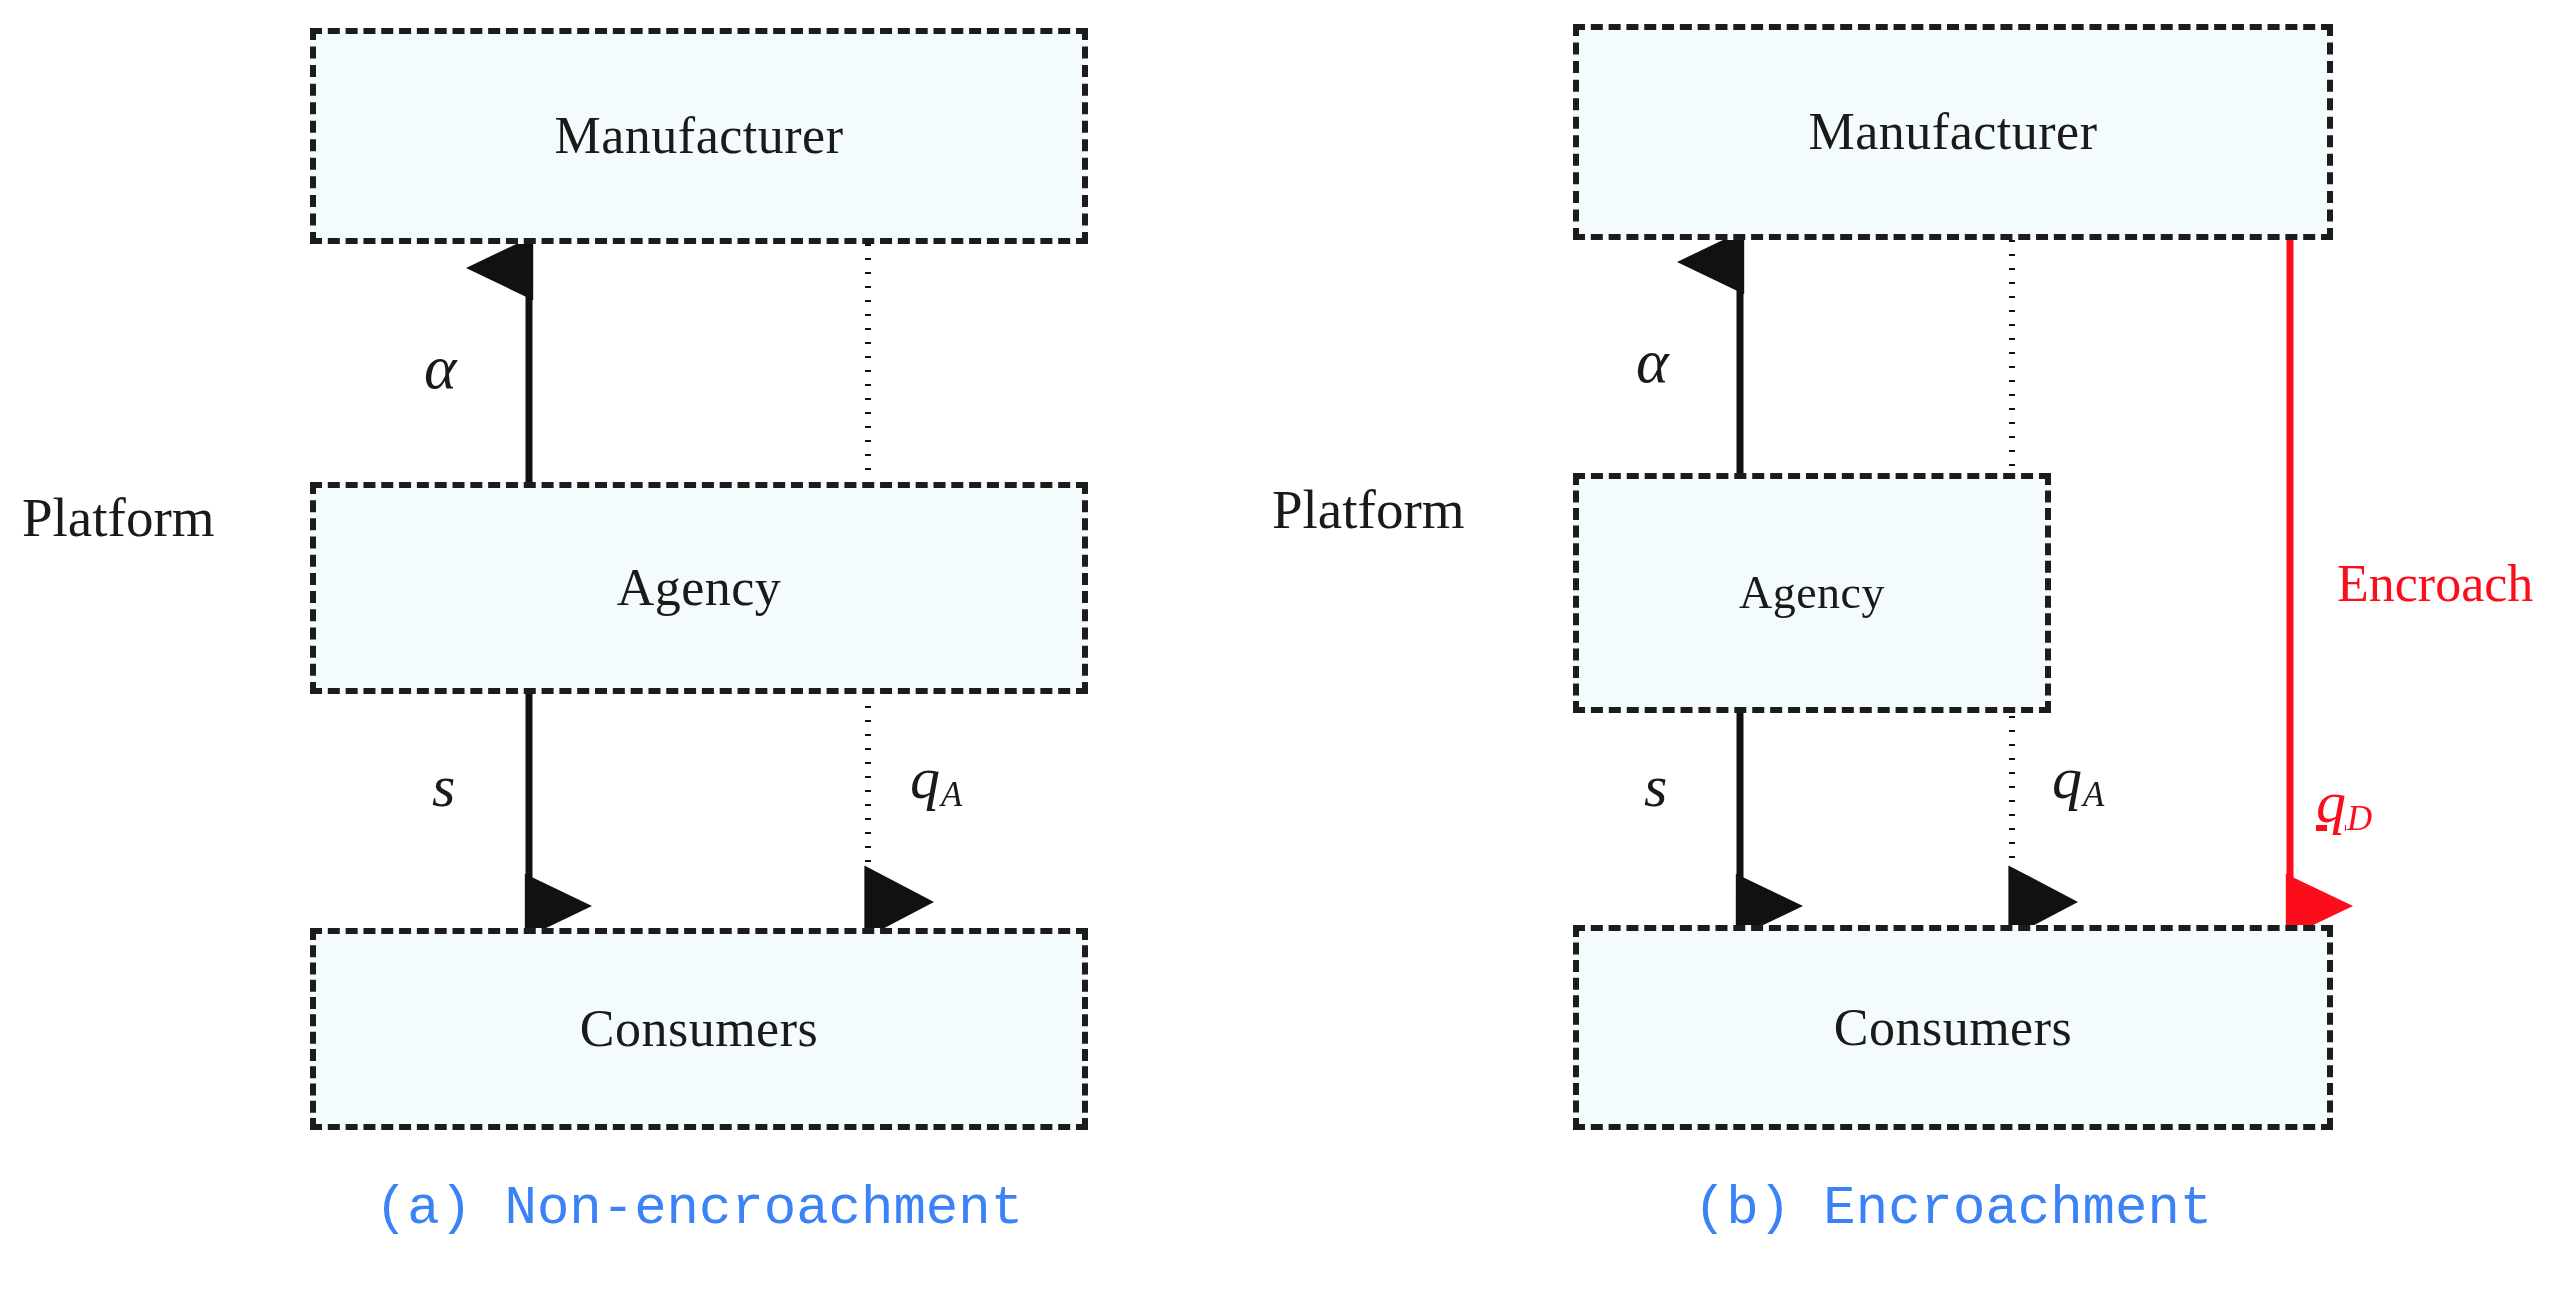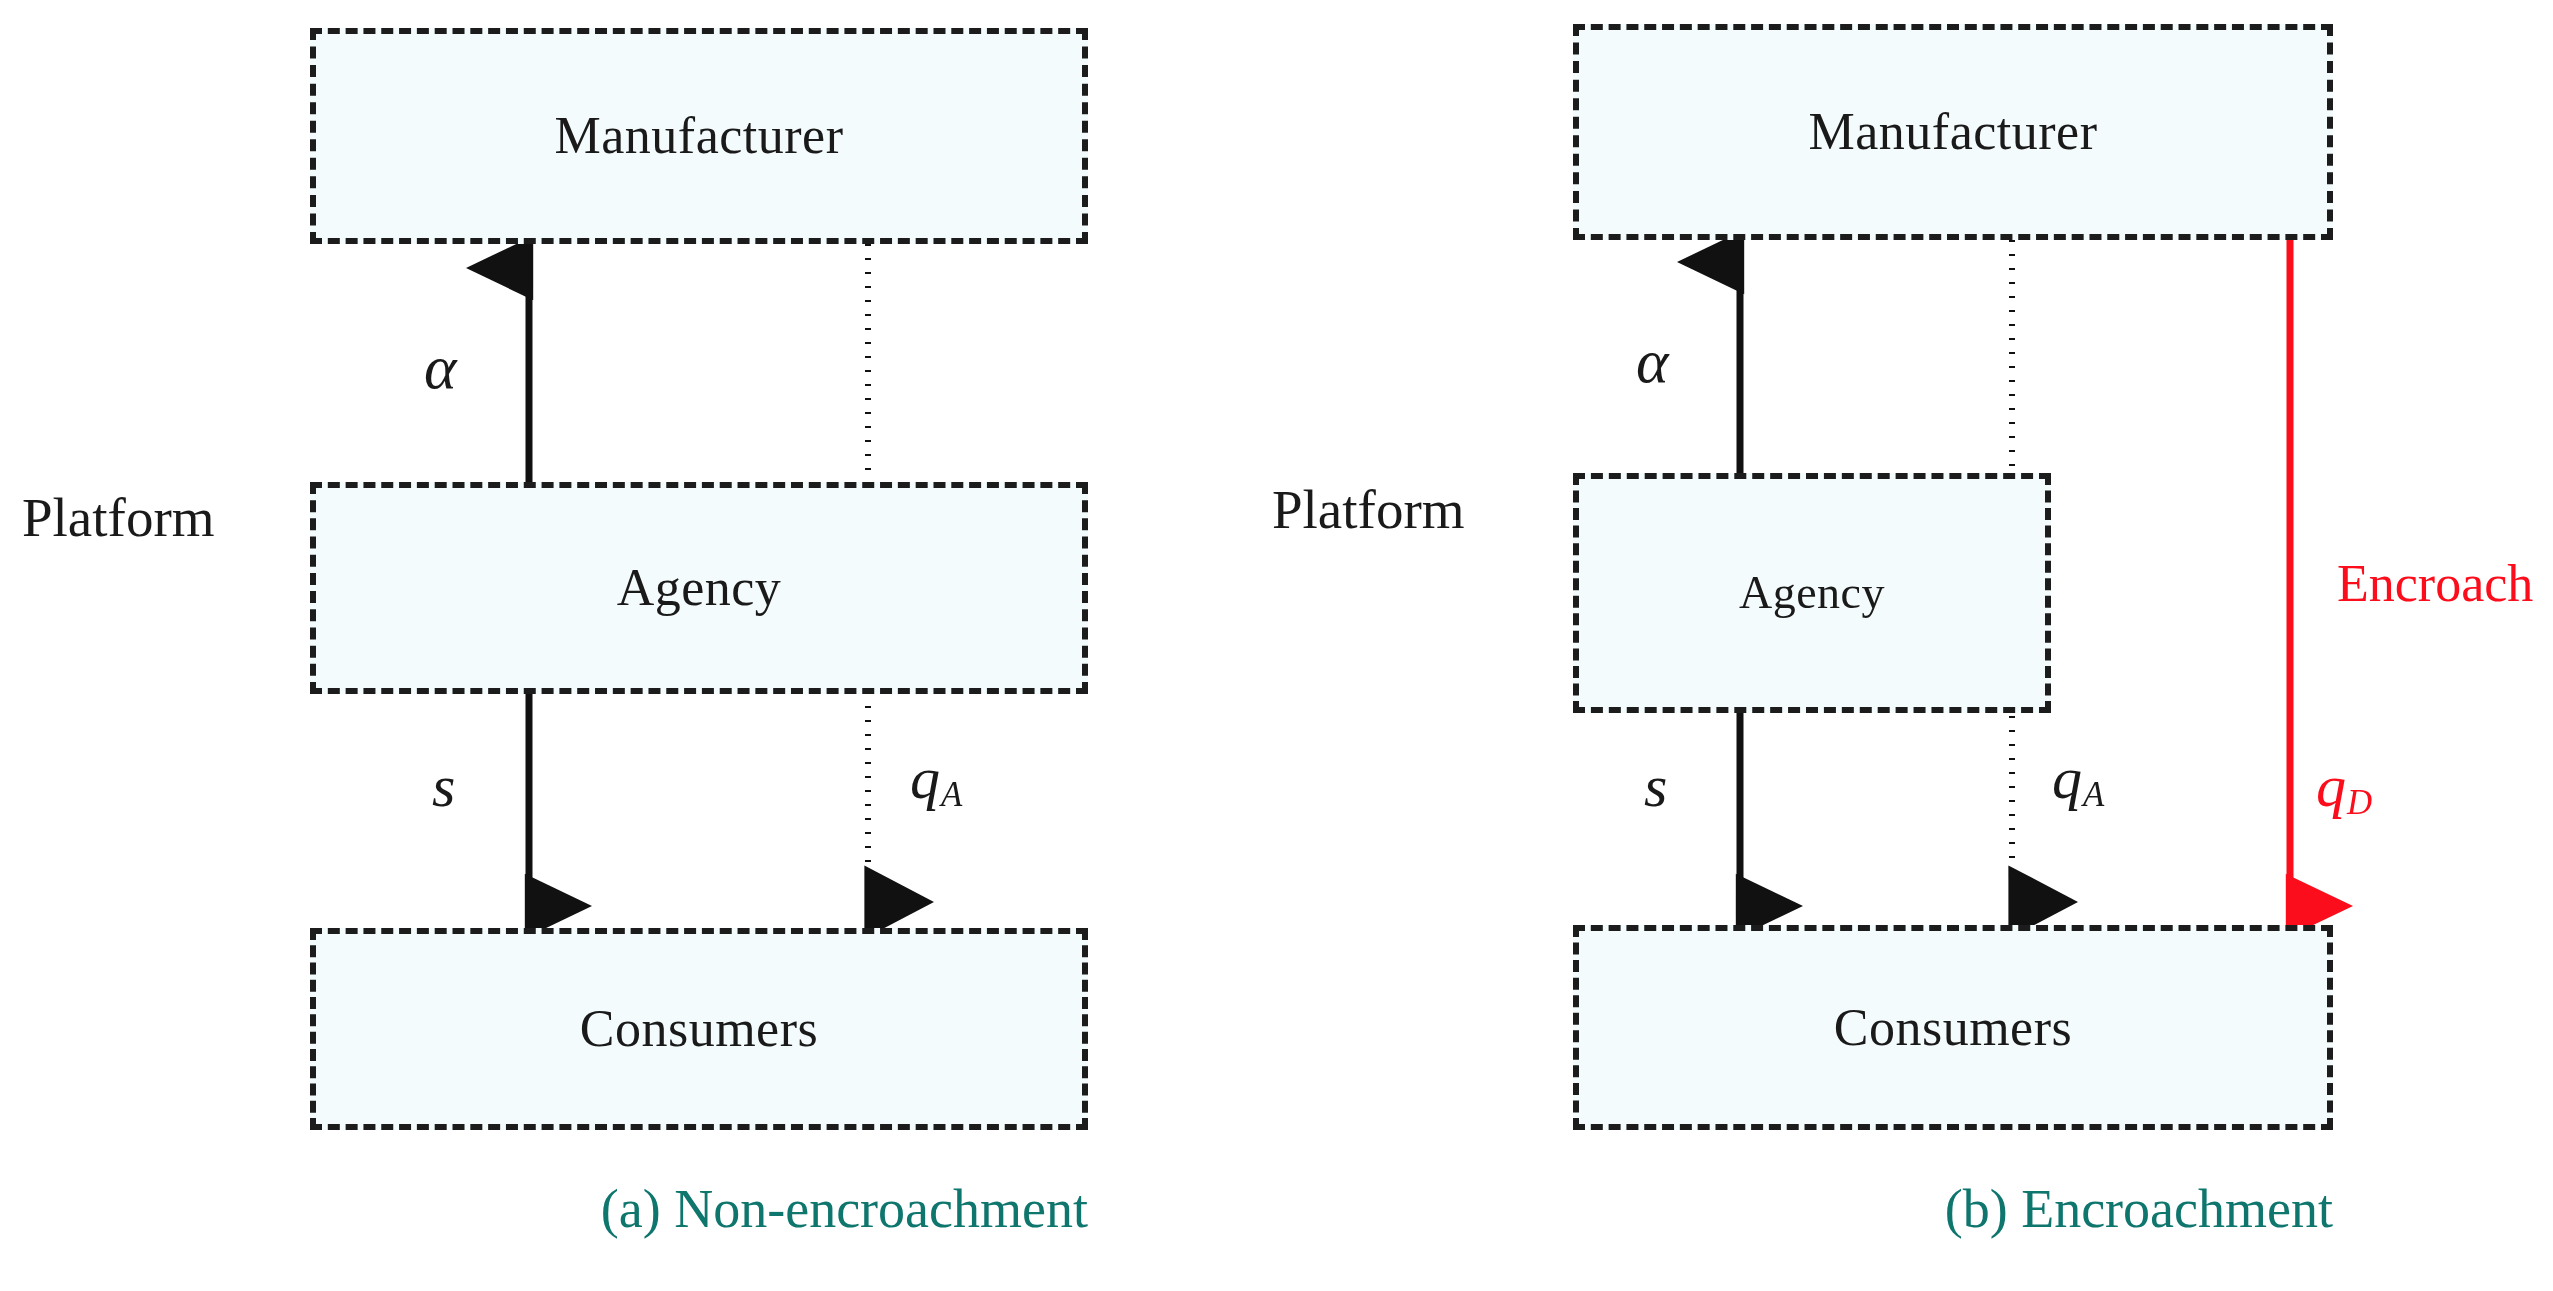--- a/index.html
+++ b/index.html
@@ -35,24 +35,25 @@
   .side-label {
     position: absolute;
     font-size: 55px;
     color: #1a1a1a;
     line-height: 1;
     white-space: nowrap;
   }
   .caption {
     position: absolute;
     font-size: 54px;
-    color: #0f766e;
+    color: #3b82f6;
     line-height: 1;
     white-space: nowrap;
-    text-align: right;
+    text-align: center;
+    font-family: Liberation Mono, monospace;
   }
   .edge-label {
     position: absolute;
     font-style: italic;
     color: #1a1a1a;
     line-height: 1;
     white-space: nowrap;
     user-select: none;
   }
   .edge-label.greek { font-size: 62px; }
@@ -168,17 +169,17 @@
   <div class="side-label" style="left:1272px; top:482px;">Platform</div>
 
   <div class="edge-label greek" style="left:1636px; top:330px;">α</div>
 
   <div class="edge-label var" style="left:1644px; top:756px;">s</div>
 
   <div class="edge-label var" style="left:2052px; top:748px;">q<sub>A</sub></div>
 
   <div class="encroach-label" style="left:2337px; top:558px;text-align:right;">Encroach</div>
 
-  <div class="edge-label var red-var" style="left:2316px; top:756px;">q<sub>D</sub></div>
+  <div class="edge-label var red-var" style="left:2316px; top:772px;text-decoration:underline;">q<sub>D</sub></div>
 
   <div class="caption" style="left:1573px; top:1182px; width:760px;">(b) Encroachment</div>
 
 </div>
 
 </body></html>

